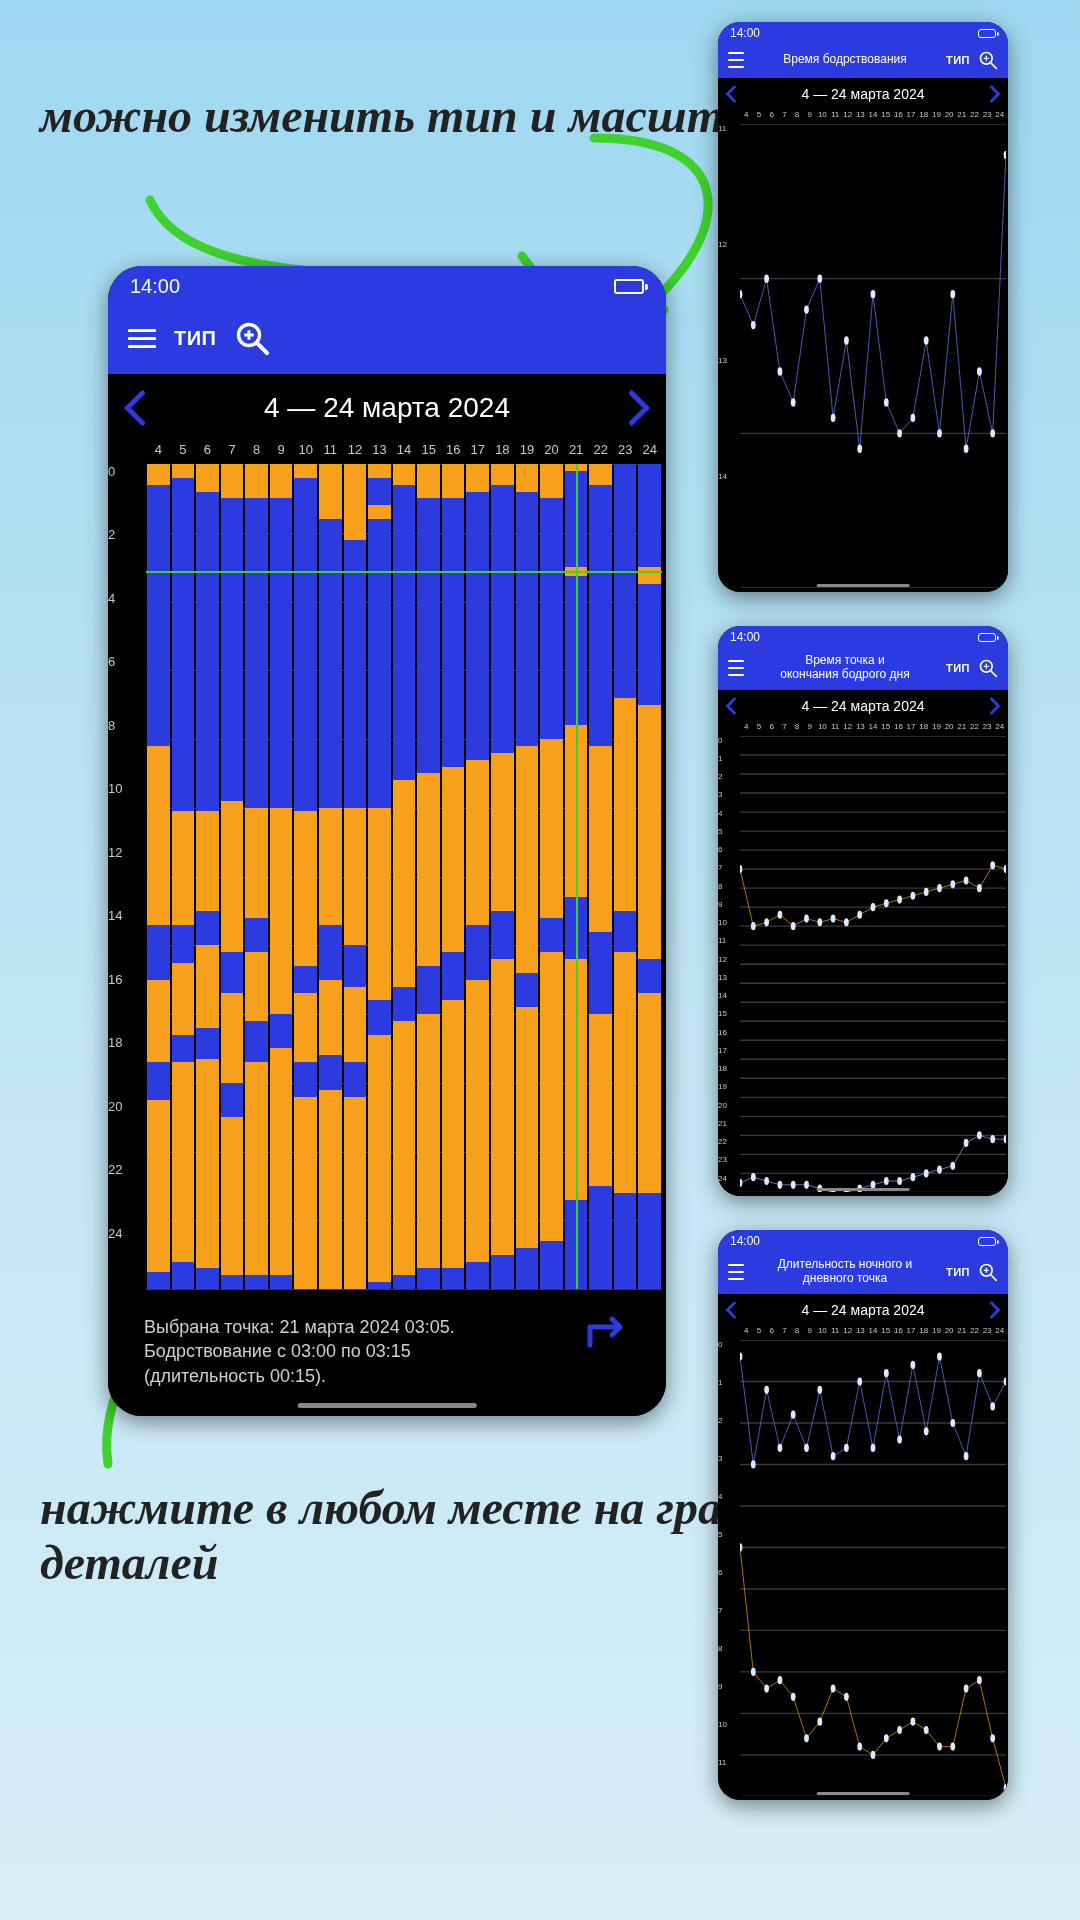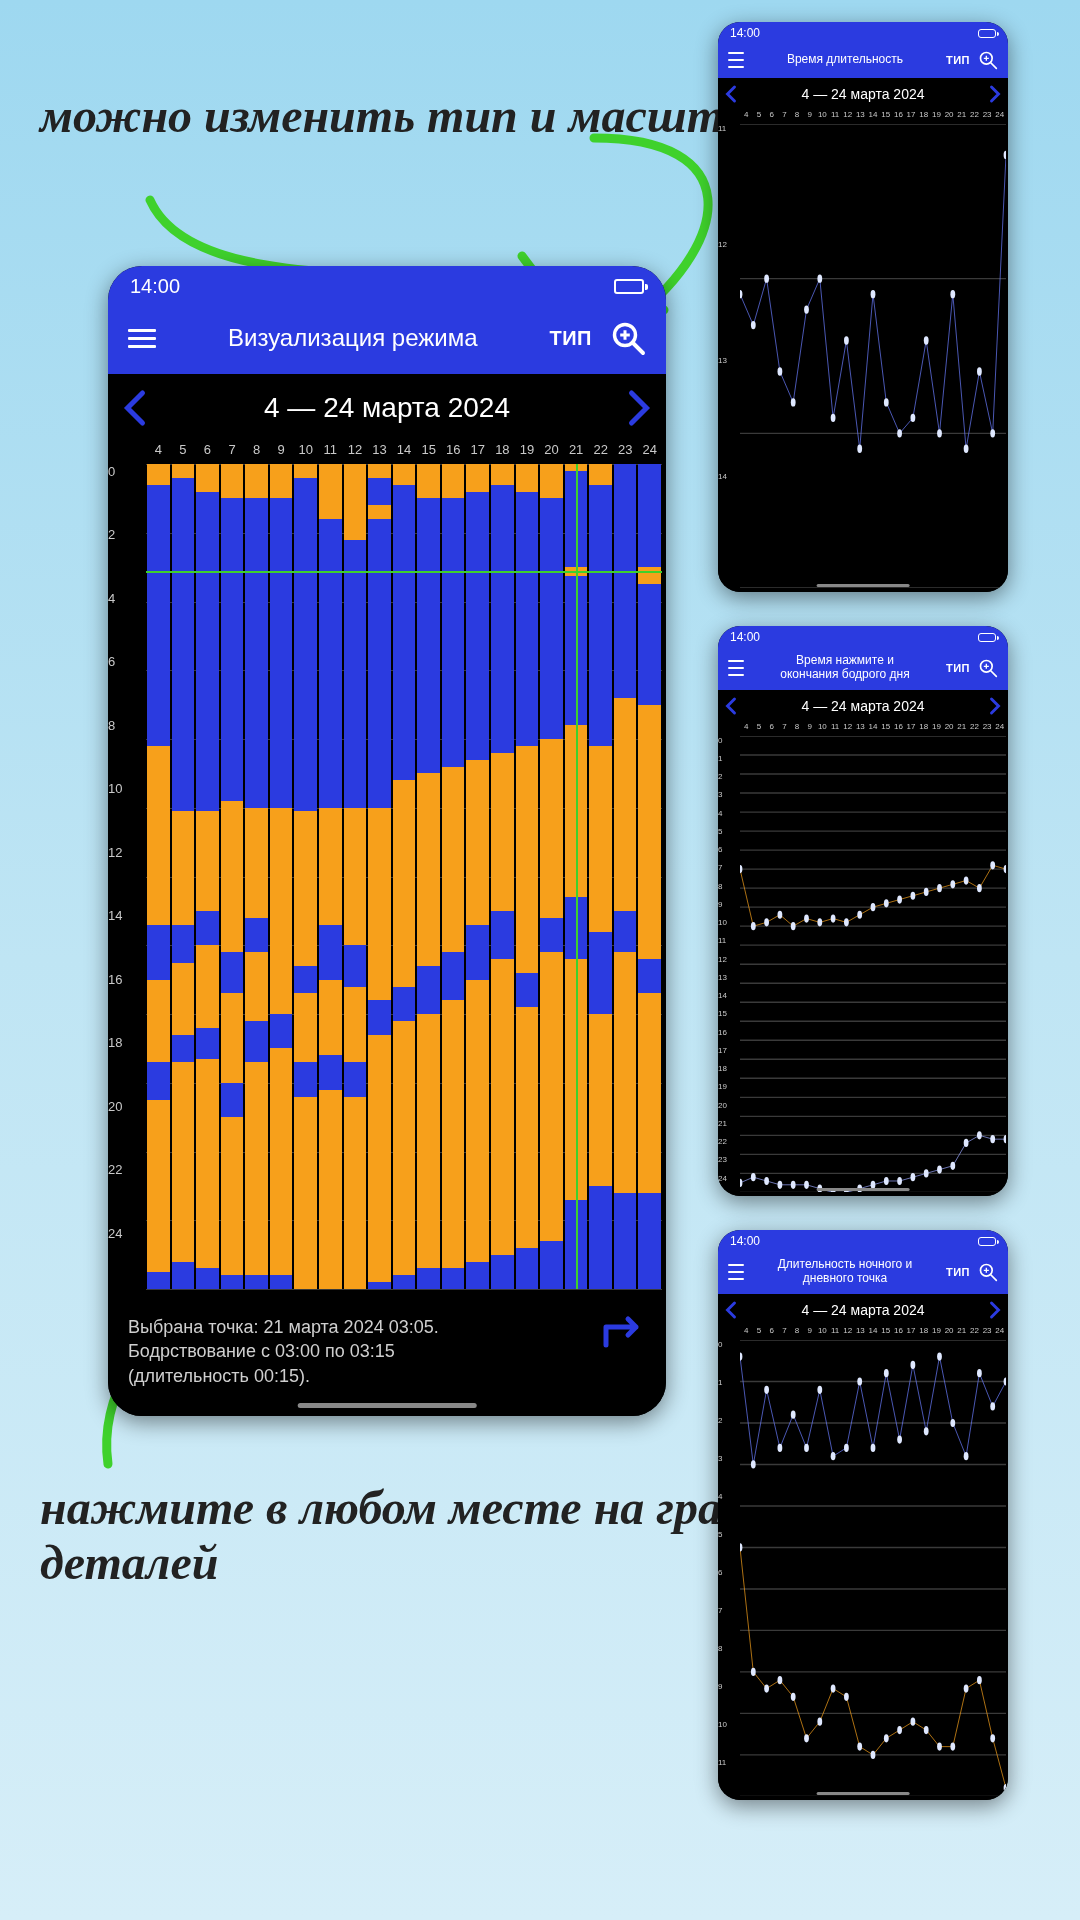--- a/index.html
+++ b/index.html
@@ -39,21 +39,21 @@
   .y-tick-col span{flex:1}
   .plot{position:absolute;left:38px;right:4px;top:22px;bottom:12px}
   .phone.small .plot{left:22px;right:2px;top:14px;bottom:4px}
   .grid-h{position:absolute;left:0;right:0;height:1px;background:#3a3a3a}
   .day-col{position:absolute;top:0;bottom:0}
   .block{position:absolute;left:4%;right:4%}
   .block.wake{background:#f7a01b}
   .block.sleep{background:#2b3be0}
   .crosshair-v{position:absolute;top:0;bottom:0;width:2px;background:#3fd12c;left:0}
   .crosshair-h{position:absolute;left:0;right:0;height:2px;background:#3fd12c;top:0}
-  .footer{background:#000;color:#cfcfcf;padding:14px 20px 28px;display:flex;align-items:flex-start;gap:12px;font:400 18px/1.35 Arial;white-space:pre-line}
+  .footer{background:#000;color:#cfcfcf;padding:14px 36px 28px;display:flex;align-items:flex-start;gap:12px;font:400 18px/1.35 Arial;white-space:pre-line}
   .footer .go-icon{margin-left:auto;color:#2b3be0;cursor:pointer}
   .home-indicator{position:absolute;bottom:8px;left:50%;transform:translateX(-50%);width:32%;height:5px;background:#888;border-radius:3px}
   .phone.small .home-indicator{height:3px;bottom:5px}
   .svg-chart{width:100%;height:100%}
   .arrow-svg{position:absolute;pointer-events:none}
 </style>
 </head>
 <body>
 
 <div class="callout" style="top:88px;left:40px">можно изменить
@@ -78,21 +78,20 @@
   <div class="statusbar">
     <span>14:00</span>
     <span class="battery-icon"></span>
   </div>
   <div class="appbar">
     <div class="hamburger">
         <span></span>
         <span></span>
         <span></span>
       </div>
-    <div class="appbar-title">Визуализация режима</div>
     <div class="type-btn">ТИП</div>
     <div class="zoom-btn">
       <svg viewBox="0 0 24 24" width="36" height="36">
           <circle cx="10" cy="10" r="7" stroke="#fff" stroke-width="2.3" fill="none"></circle>
           <line x1="15" y1="15" x2="22" y2="22" stroke="#fff" stroke-width="2.6" stroke-linecap="round"></line>
           <line x1="10" y1="6.8" x2="10" y2="13.2" stroke="#fff" stroke-width="2"></line>
           <line x1="6.8" y1="10" x2="13.2" y2="10" stroke="#fff" stroke-width="2"></line>
         </svg>
     </div>
   </div>
@@ -316,21 +315,21 @@
   <div class="statusbar">
     <span>14:00</span>
     <span class="battery-icon"></span>
   </div>
   <div class="appbar">
     <div class="hamburger">
         <span></span>
         <span></span>
         <span></span>
       </div>
-    <div class="appbar-title">Время длительность</div>
+    <div class="appbar-title">Время бодрствования</div>
     <div class="type-btn">ТИП</div>
     <div class="zoom-btn">
         <svg viewBox="0 0 24 24" width="20" height="20">
           <circle cx="10" cy="10" r="7" stroke="#fff" stroke-width="2" fill="none"></circle>
           <line x1="15" y1="15" x2="22" y2="22" stroke="#fff" stroke-width="2" stroke-linecap="round"></line>
           <line x1="10" y1="7" x2="10" y2="13" stroke="#fff" stroke-width="1.6"></line>
           <line x1="7" y1="10" x2="13" y2="10" stroke="#fff" stroke-width="1.6"></line>
         </svg>
       </div>
   </div>
@@ -413,21 +412,21 @@
   <div class="statusbar">
     <span>14:00</span>
     <span class="battery-icon"></span>
   </div>
   <div class="appbar">
     <div class="hamburger">
         <span></span>
         <span></span>
         <span></span>
       </div>
-    <div class="appbar-title">Время нажмите и
+    <div class="appbar-title">Время точка и
 окончания бодрого дня</div>
     <div class="type-btn">ТИП</div>
     <div class="zoom-btn">
         <svg viewBox="0 0 24 24" width="20" height="20">
           <circle cx="10" cy="10" r="7" stroke="#fff" stroke-width="2" fill="none"></circle>
           <line x1="15" y1="15" x2="22" y2="22" stroke="#fff" stroke-width="2" stroke-linecap="round"></line>
           <line x1="10" y1="7" x2="10" y2="13" stroke="#fff" stroke-width="1.6"></line>
           <line x1="7" y1="10" x2="13" y2="10" stroke="#fff" stroke-width="1.6"></line>
         </svg>
       </div>

